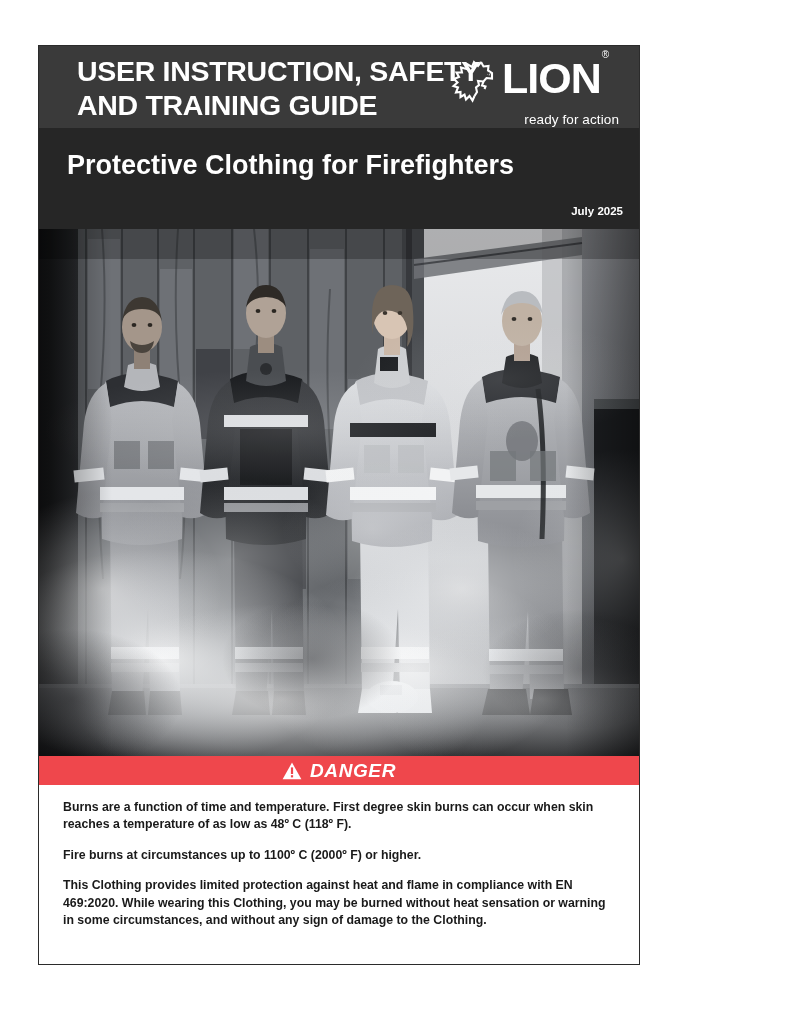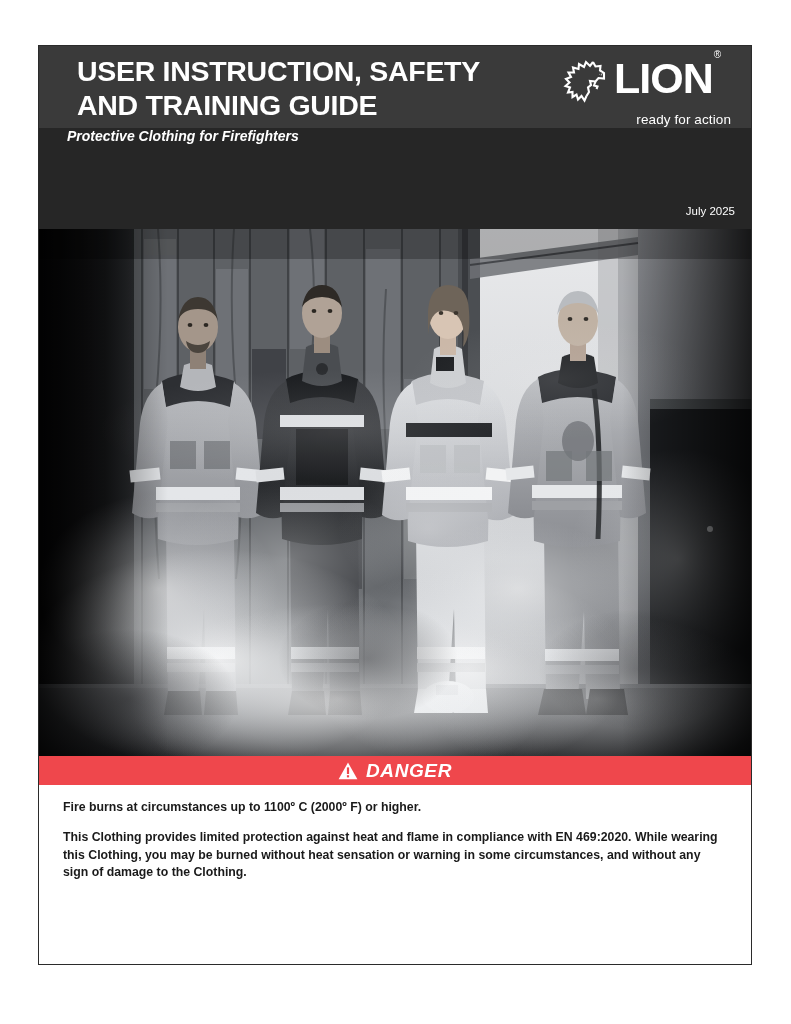--- a/index.html
+++ b/index.html
@@ -20,21 +20,21 @@
     width: 791px;
     height: 1024px;
     background: #ffffff;
   }
 
   
   .doc-frame {
     position: absolute;
     left: 38px;
     top: 45px;
-    width: 714px;
+    width: 602px;
     height: 920px;
     box-sizing: border-box;
     border: 1.5px solid #2b2b2b;
     background: #ffffff;
     padding-left: 46px;
   }
 
   
   .title-band {
     position: absolute;
@@ -110,37 +110,36 @@
     left: 0;
     top: 82px;
     width: 100%;
     height: 101px;
     background: #262626;
     box-sizing: border-box;
   }
   .subtitle {
     position: absolute;
     left: 28px;
-    top: 0;
+    top: 20px;
     width: 560px;
     color: #ffffff;
-    font-size: 14px;
+    font-size: 27px;
     font-weight: bold;
     line-height: 1.28;
     margin: 0;
-    font-style: italic;
   }
   .subtitle .sline { display: block; white-space: nowrap; }
   .doc-date {
     position: absolute;
     right: 16px;
     bottom: 12px;
     color: #ffffff;
     font-size: 11.5px;
-    font-weight: normal;
+    font-weight: bold;
     white-space: nowrap;
   }
 
   
   .photo {
     position: absolute;
     left: 0;
     top: 183px;
     width: 100%;
     height: 527px;
@@ -518,18 +517,19 @@
         <svg viewBox="0 0 20 18" xmlns="http://www.w3.org/2000/svg" aria-hidden="true">
           <path d="M10 0.6 L19.4 17.2 L0.6 17.2 Z" fill="#ffffff"></path>
           <rect x="8.9" y="5.4" width="2.2" height="6.6" fill="#ef474c"></rect>
           <rect x="8.9" y="13.2" width="2.2" height="2.2" fill="#ef474c"></rect>
         </svg>
       </span>
       <span class="danger-text">DANGER</span>
     </div>
 
     <div class="warning-body">
+      <p class="warn-p">Burns are a function of time and temperature. First degree skin burns can occur when skin reaches a temperature of as low as 48º C (118º F).</p>
       <p class="warn-p">Fire burns at circumstances up to 1100º C (2000º F) or higher.</p>
       <p class="warn-p">This Clothing provides limited protection against heat and flame in compliance with EN 469:2020. While wearing this Clothing, you may be burned without heat sensation or warning in some circumstances, and without any sign of damage to the Clothing.</p>
     </div>
 
   </div>
 </div>
 
 </body></html>

